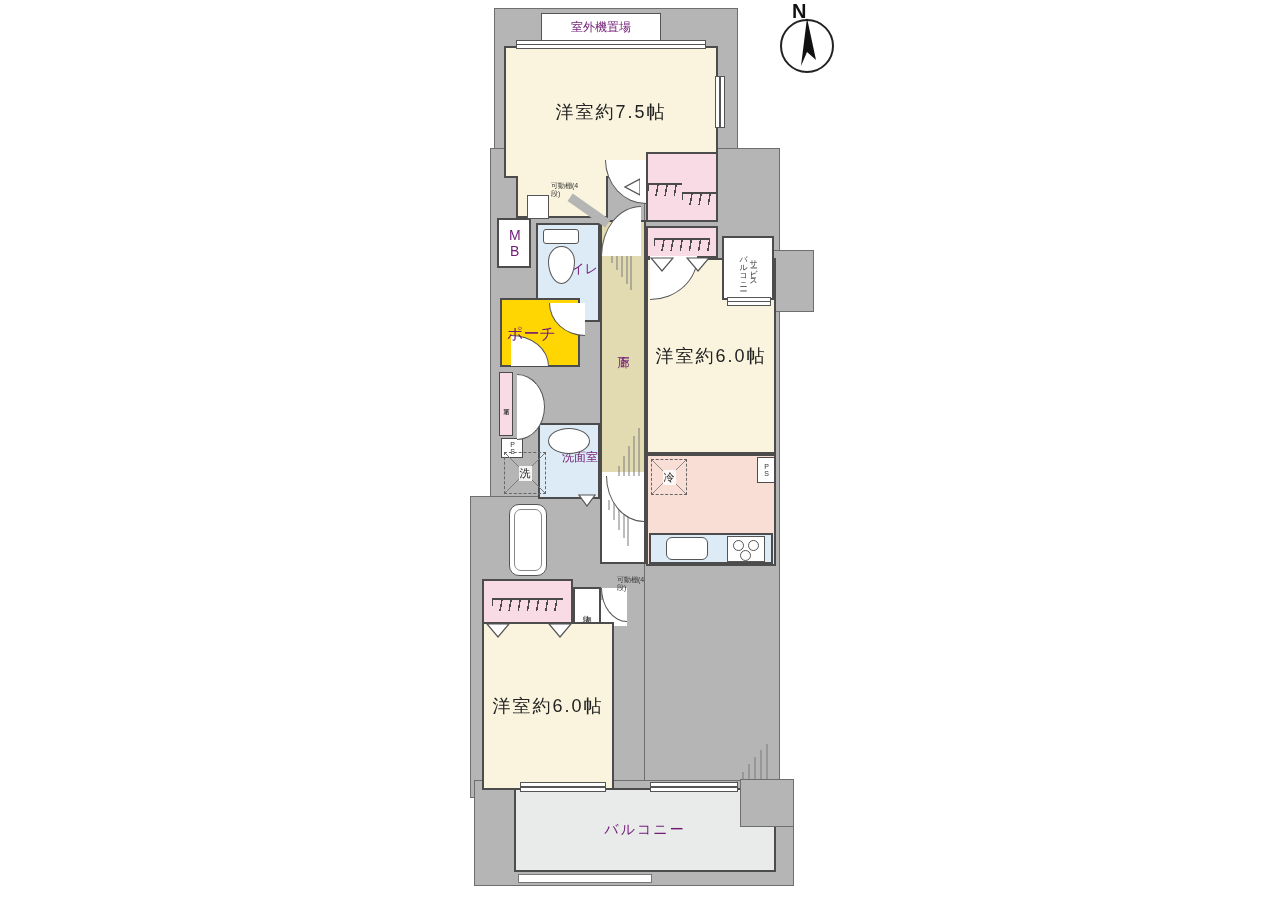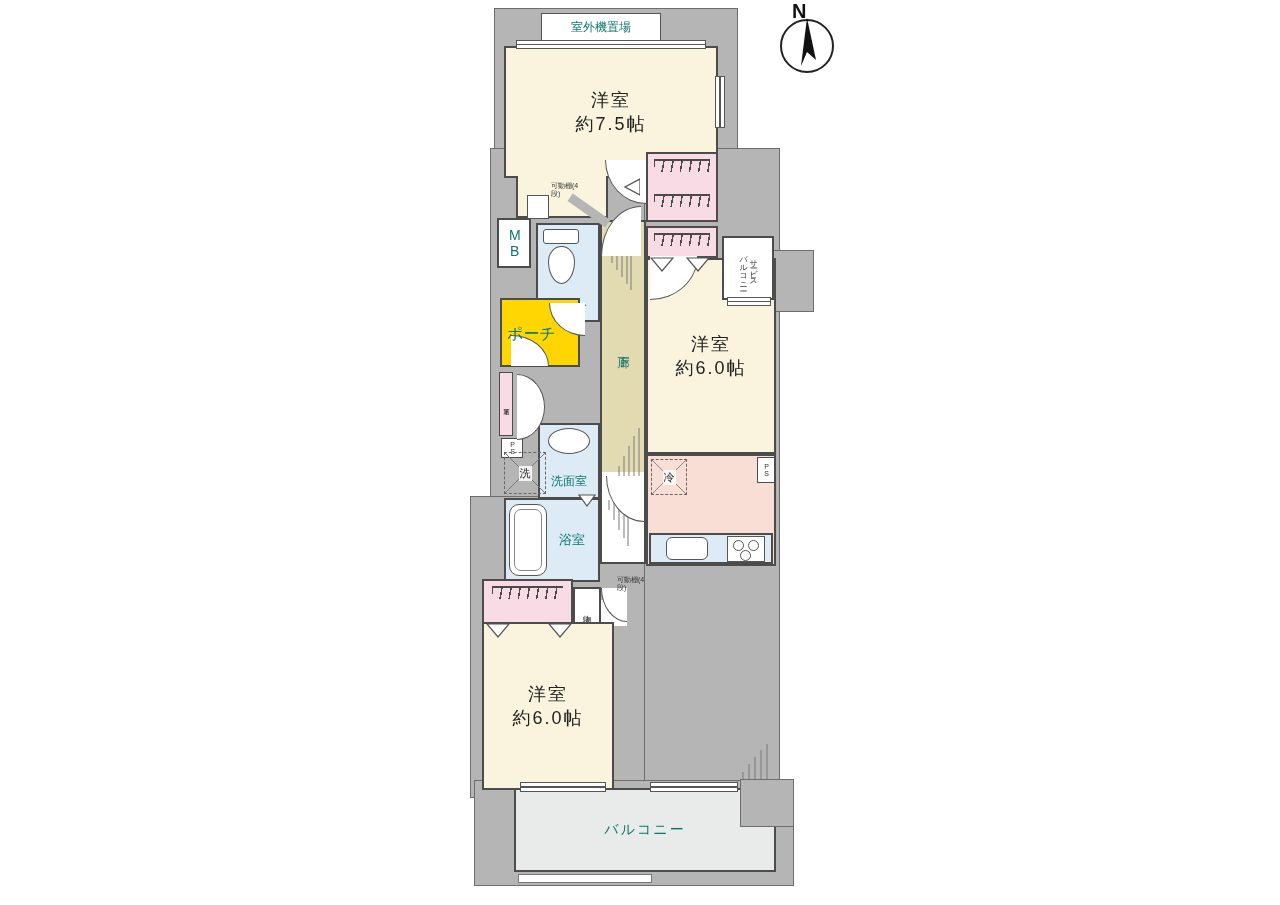--- a/index.html
+++ b/index.html
@@ -1,27 +1,27 @@
 <!DOCTYPE html>
 <html style="--wall: #b5b5b5; --cream: #faf4de; --salmon: #f8ded4; --pink: #f8dbe4; --blue: #dcebf6; --yellow: #ffd602; --tan: #e2dab0; --grayroom: #dcdcdc; --balconyfloor: #e9ebeb; --line: #4c4c4c;"><head>
 <meta charset="utf-8">
 <style>
   html,body{margin:0;padding:0;background:#fff;}
   .canvas{position:relative;width:1280px;height:905px;background:#fff;overflow:hidden;
           font-family:"Liberation Sans",sans-serif;color:#222;}
   .abs{position:absolute;}
   .wall{position:absolute;background:var(--wall);border:1px solid #6e6e6e;box-sizing:border-box;z-index:0;}
   .room{position:absolute;border:2px solid var(--line);box-sizing:border-box;z-index:1;
-        display:flex;align-items:center;justify-content:center;flex-direction:column;}
+        display:flex;align-items:center;justify-content:center;flex-direction:row;}
   .fix{position:absolute;z-index:3;box-sizing:border-box;}
   .door{position:absolute;background:#fff;z-index:3;box-sizing:border-box;}
   .win{position:absolute;z-index:3;border:1px solid #555;box-sizing:border-box;}
   .win-h{background:linear-gradient(to bottom,#fff 0 42%,#555 42% 58%,#fff 58% 100%);}
   .win-v{background:linear-gradient(to right,#fff 0 42%,#555 42% 58%,#fff 58% 100%);}
-  .lbl{font-size:13px;color:#0f766e;line-height:1.25;white-space:nowrap;}
+  .lbl{font-size:13px;color:#701a75;line-height:1.25;white-space:nowrap;}
   .lbl-big{font-size:18px;letter-spacing:2px;color:#222;line-height:1.35;white-space:nowrap;}
   .vert{writing-mode:vertical-rl;text-orientation:upright;letter-spacing:1px;}
   .tiny{font-size:7px;line-height:1.15;color:#333;letter-spacing:0;}
   .rod{border-top:2px solid #4a4a4a;height:11px;width:82%;margin:5px auto 0;
        background:repeating-linear-gradient(100deg,#4a4a4a 0 1.5px,transparent 1.5px 9px);}
   .xbox{border:1.5px dashed #666;background:transparent;display:flex;align-items:center;justify-content:center;}
   .xbox svg{position:absolute;left:0;top:0;width:100%;height:100%;}
   .xbox span{position:relative;background:rgba(255,255,255,.85);padding:0 1px;font-size:11px;z-index:1;}
   .fan{position:absolute;z-index:2;}
   svg line{stroke:#7a7a7a;stroke-width:1;}
@@ -116,23 +116,20 @@
   </div>
   <div class="fix" style="left:548px;top:428px;width:42px;height:26px;background:#fff;border:1.5px solid #555;border-radius:50%;"></div>
   <div class="fix xbox" style="left:504px;top:452px;width:42px;height:42px;">
     <svg viewBox="0 0 40 40" preserveAspectRatio="none">
         <line x1="0" y1="0" x2="40" y2="40"></line>
         <line x1="40" y1="0" x2="0" y2="40"></line>
       </svg>
     <span>洗</span>
   </div>
 
-  <div class="room" style="left:504px;top:498px;width:96px;height:84px;background:var(--blue);padding-left:40px;">
-    <span class="lbl">浴室</span>
-  </div>
   <div class="fix" style="left:509px;top:504px;width:38px;height:72px;background:#fff;border:1.5px solid #555;border-radius:10px;">
     <div style="position:absolute;left:4px;top:4px;right:4px;bottom:4px;border:1px solid #888;border-radius:7px;"></div>
   </div>
   <div class="tri" style="left:578px;top:494px;">
     <svg width="18" height="13">
         <polygon points="1,1 17,1 9,12" fill="#fff" stroke="#555" stroke-width="1.2"></polygon>
       </svg>
   </div>
 
   <div class="room" style="left:600px;top:220px;width:46px;height:252px;background:var(--tan);border-bottom:none;">

